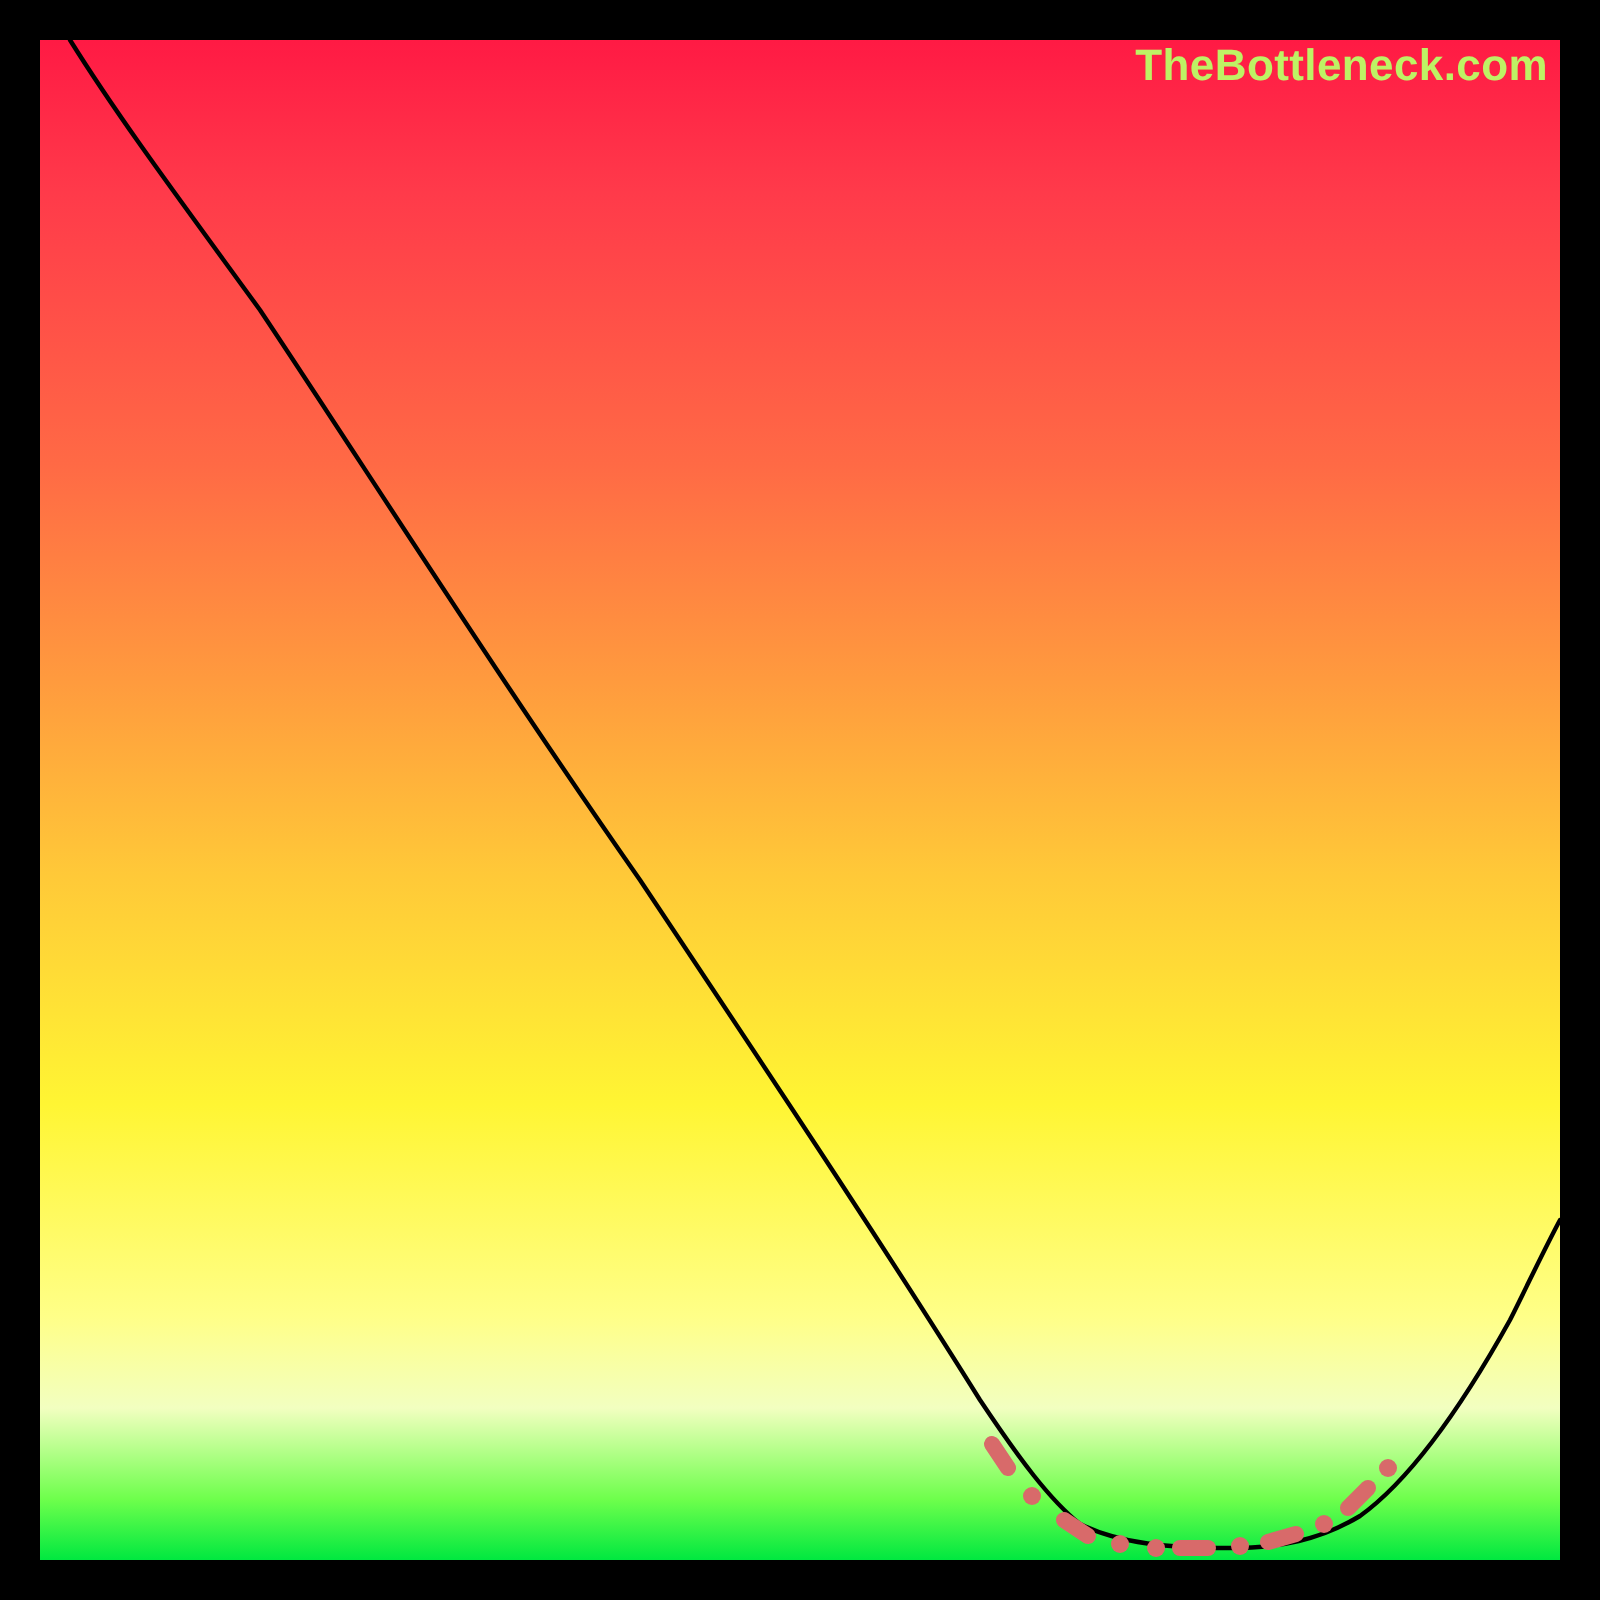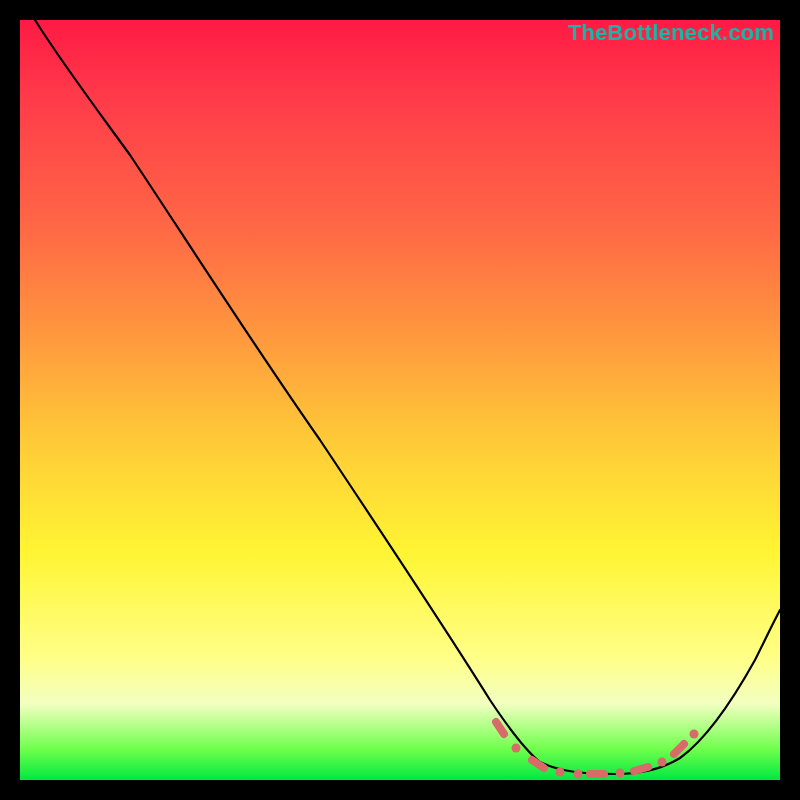--- a/index.html
+++ b/index.html
@@ -37,21 +37,21 @@
       #ffff88 84%,
       #f2ffc0 90%,
       #6eff4c 96%,
       #00e840 100%
     );
   }
   .watermark {
     position: absolute;
     top: 0px;
     right: 6px;
-    color: #14b8a6;
+    color: #bef264;
     font-size: 22px;
     font-weight: 600;
     letter-spacing: 0.2px;
     user-select: none;
     font-family: Arial, Helvetica, sans-serif;
   }
   svg.curve {
     position: absolute;
     left: 0;
     top: 0;

